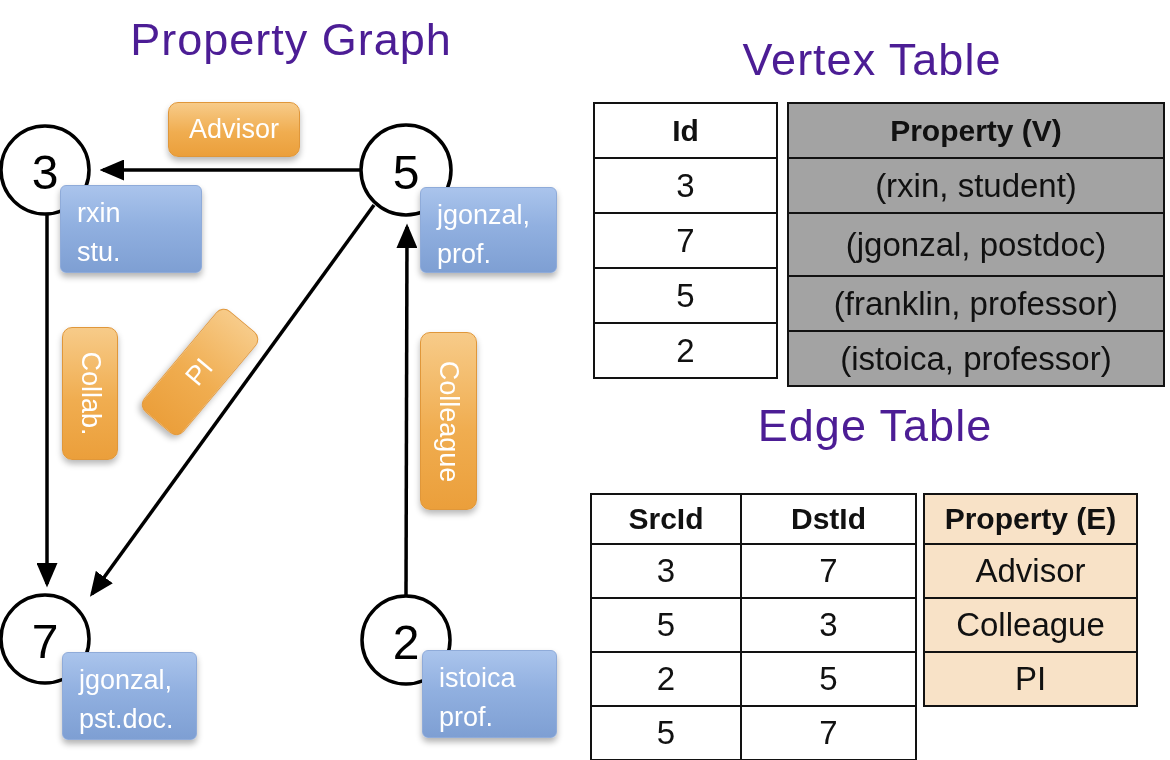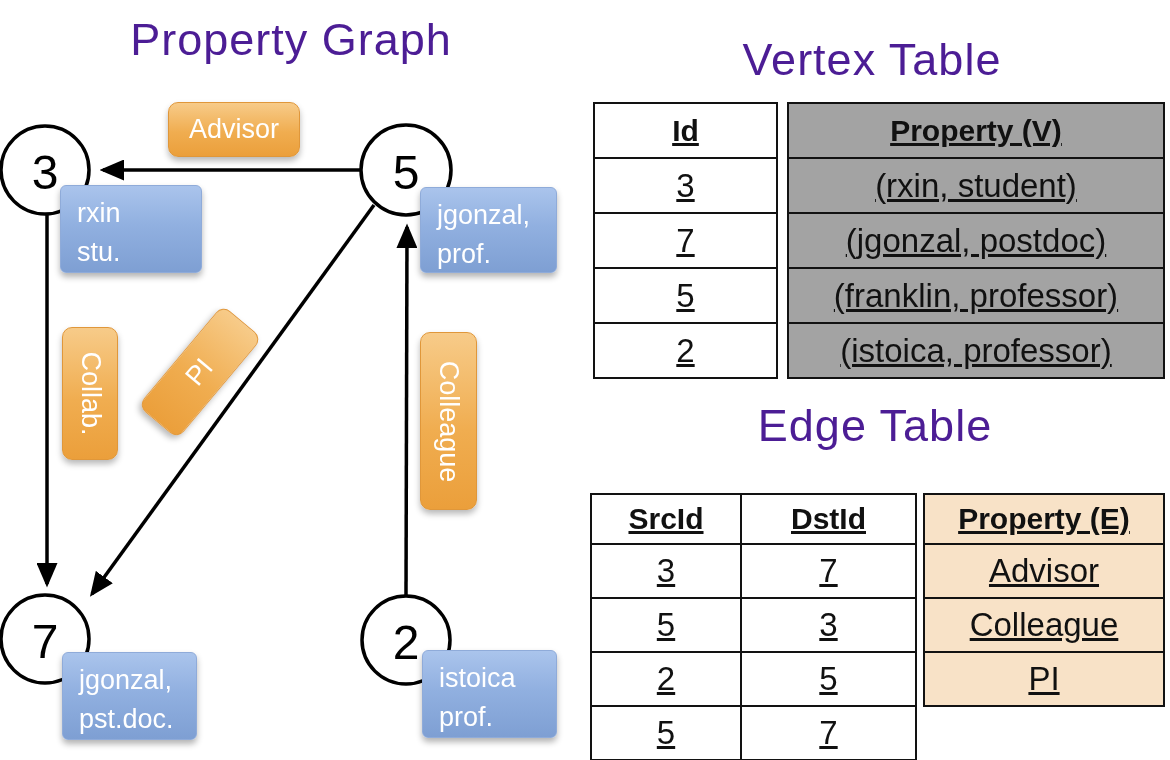--- a/index.html
+++ b/index.html
@@ -61,21 +61,20 @@
     justify-content: center;
     overflow: visible;
   }
   .rot90  { transform: rotate(90deg); white-space: nowrap; }
   .rot-90 { transform: rotate(-90deg); white-space: nowrap; }
 
   table.dtable {
     position: absolute;
     border-collapse: collapse;
     table-layout: fixed;
-    text-decoration: underline;
   }
   .dtable td {
     border: 2px solid #121212;
     text-align: center;
     vertical-align: middle;
     font-size: 33px;
     font-weight: 400;
     padding: 0;
     white-space: nowrap;
   }
@@ -164,21 +163,21 @@
     </table>
 
   <table class="dtable fill-blue" style="left:787px; top:102px; width:378px;">
     <tbody>
         <tr style="height:55px;">
           <td class="hdr">Property (V)</td>
         </tr>
     <tr style="height:55px;">
           <td>(rxin, student)</td>
         </tr>
-    <tr style="height:55px;">
+    <tr style="height:63px;">
           <td>(jgonzal, postdoc)</td>
         </tr>
     <tr style="height:55px;">
           <td>(franklin, professor)</td>
         </tr>
     <tr style="height:55px;">
           <td>(istoica, professor)</td>
         </tr>
   </tbody>
     </table>
@@ -201,21 +200,21 @@
       <td>2</td>
       <td>5</td>
     </tr>
     <tr style="height:54px;">
       <td>5</td>
       <td>7</td>
     </tr>
   </tbody>
     </table>
 
-  <table class="dtable fill-tan" style="left:923px; top:493px; width:242px;">
+  <table class="dtable fill-tan" style="left:923px; top:493px; width:215px;">
     <tbody>
         <tr style="height:50px;">
           <td class="hdr">Property (E)</td>
         </tr>
     <tr style="height:54px;">
           <td>Advisor</td>
         </tr>
     <tr style="height:54px;">
           <td>Colleague</td>
         </tr>

